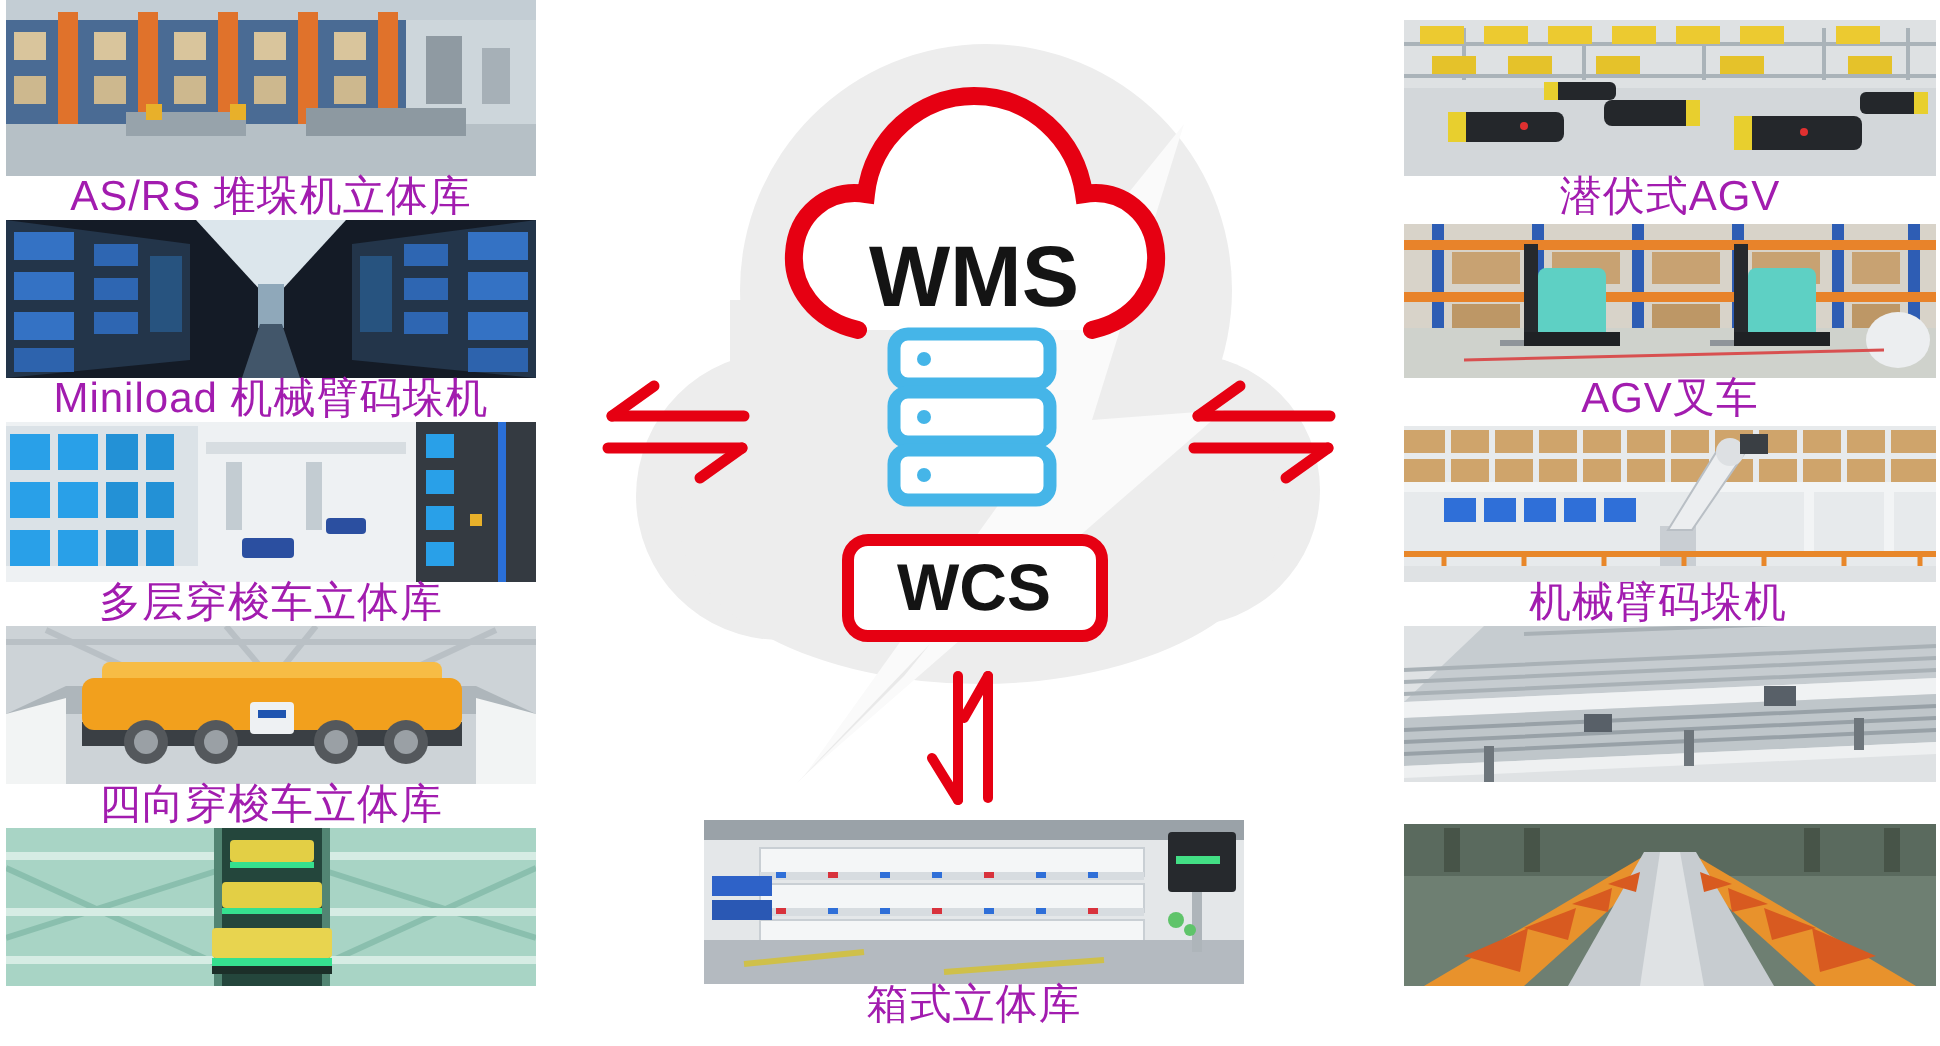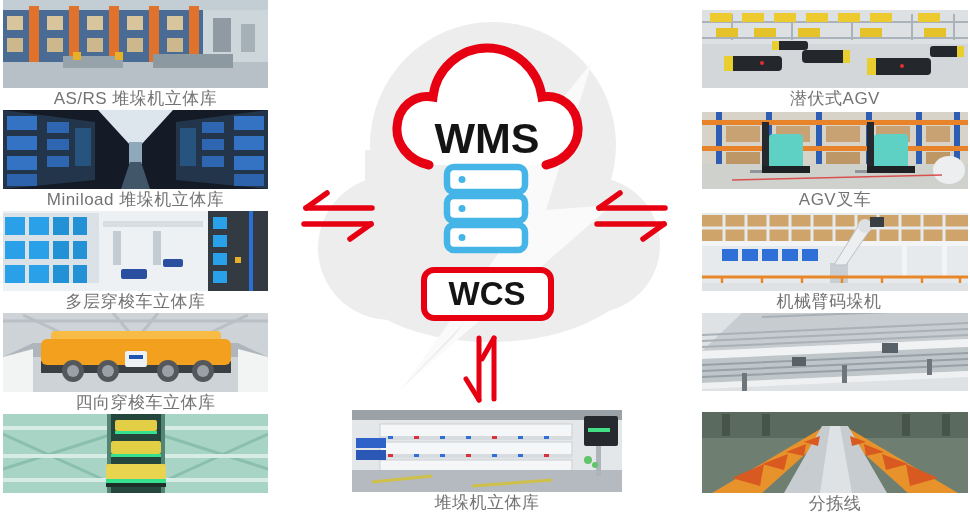--- a/index.html
+++ b/index.html
@@ -5,21 +5,21 @@
   html,body{margin:0;padding:0;background:#fff;}
   .stage{
     position:relative;width:970px;height:523px;margin:0 auto;
     background:#fff;overflow:hidden;
     font-family:"Liberation Sans","DejaVu Sans",sans-serif;
   }
   .tile{position:absolute;}
   .tile svg{display:block;width:100%;height:100%;}
   .caption{
     position:absolute;text-align:center;
-    font-size:17px;line-height:22px;color:#737373;
+    font-size:21px;line-height:22px;color:#a21caf;
     letter-spacing:0.5px;white-space:nowrap;
   }
   .overlay{position:absolute;left:0;top:0;width:970px;height:523px;pointer-events:none;}
   .wms-text{font:bold 43px "Liberation Sans","DejaVu Sans",sans-serif;fill:#141414;}
   .wcs-text{font:bold 33px "Liberation Sans","DejaVu Sans",sans-serif;fill:#141414;}
 </style>
 </head>
 <body>
 
 <div class="stage">
@@ -137,21 +137,21 @@
         <rect x="231" y="64" width="30" height="12" fill="#2d63ad"></rect>
       <rect x="199" y="12" width="22" height="11" fill="#2e66b2"></rect>
         <rect x="199" y="29" width="22" height="11" fill="#2e66b2"></rect>
       <rect x="199" y="46" width="22" height="11" fill="#2e66b2"></rect>
         <rect x="177" y="18" width="16" height="38" fill="#27537f"></rect>
       <polygon points="95,0 170,0 137,36 128,36" fill="#dce6ec"></polygon>
       <rect x="126" y="32" width="13" height="22" fill="#8fa8ba"></rect>
       <polygon points="118,79 147,79 138,52 127,52" fill="#42566a"></polygon>
     </svg>
   </div>
-  <div class="caption" style="left:3px;top:189px;width:265px">Miniload 堆垛机立体库</div>
+  <div class="caption" style="left:3px;top:189px;width:265px">Miniload 机械臂码垛机</div>
 
   <div class="tile" style="left:3px;top:211px;width:265px;height:80px">
     <svg viewBox="0 0 265 80" preserveAspectRatio="none">
       <rect width="265" height="80" fill="#eef1f3"></rect>
       <rect x="0" y="2" width="96" height="70" fill="#dbe2e7"></rect>
       <rect x="2" y="6" width="20" height="18" fill="#29a0e8"></rect>
         <rect x="26" y="6" width="20" height="18" fill="#29a0e8"></rect>
       <rect x="50" y="6" width="16" height="18" fill="#2391d6"></rect>
         <rect x="70" y="6" width="14" height="18" fill="#2391d6"></rect>
       <rect x="2" y="30" width="20" height="18" fill="#29a0e8"></rect>
@@ -193,21 +193,21 @@
       <circle cx="165" cy="58" r="11" fill="#54585c"></circle>
         <circle cx="165" cy="58" r="6" fill="#9aa0a5"></circle>
       <circle cx="200" cy="58" r="11" fill="#54585c"></circle>
         <circle cx="200" cy="58" r="6" fill="#9aa0a5"></circle>
       <rect x="122" y="38" width="22" height="16" rx="2" fill="#eef1f3"></rect>
       <rect x="126" y="42" width="14" height="4" fill="#1f55b0"></rect>
       <polygon points="0,44 30,36 30,79 0,79" fill="#f2f4f4"></polygon>
       <polygon points="265,44 235,36 235,79 265,79" fill="#f2f4f4"></polygon>
     </svg>
   </div>
-  <div class="caption" style="left:13px;top:392px;width:265px">四向穿梭车立体库</div>
+  <div class="caption" style="left:3px;top:392px;width:265px">四向穿梭车立体库</div>
 
   <div class="tile" style="left:3px;top:414px;width:265px;height:79px">
     <svg viewBox="0 0 265 79" preserveAspectRatio="none">
       <rect width="265" height="79" fill="#a8d4c5"></rect>
       <path d="M0 20 L110 70 M0 55 L110 20 M265 20 L155 70 M265 55 L155 20" stroke="#8abfae" stroke-width="3" fill="none"></path>
       <path d="M0 14 H265 M0 42 H110 M155 42 H265 M0 66 H110 M155 66 H265" stroke="#d6ece4" stroke-width="4" fill="none"></path>
       <rect x="108" y="0" width="50" height="79" fill="#24463c"></rect>
       <rect x="104" y="0" width="4" height="79" fill="#528573"></rect>
         <rect x="158" y="0" width="4" height="79" fill="#528573"></rect>
       <rect x="112" y="6" width="42" height="11" rx="2" fill="#e3cf45"></rect>
@@ -343,21 +343,20 @@
       <polygon points="30,66 62,52 58,74" fill="#d85a20"></polygon>
         <polygon points="60,52 86,42 82,58" fill="#d85a20"></polygon>
       <polygon points="84,40 104,32 102,44" fill="#d85a20"></polygon>
         <polygon points="102,30 118,24 116,34" fill="#d85a20"></polygon>
       <polygon points="236,66 204,52 208,74" fill="#d85a20"></polygon>
         <polygon points="206,52 180,42 184,58" fill="#d85a20"></polygon>
       <polygon points="182,40 162,32 164,44" fill="#d85a20"></polygon>
         <polygon points="164,30 148,24 150,34" fill="#d85a20"></polygon>
     </svg>
   </div>
-  <div class="caption" style="left:702px;top:493px;width:266px">分拣线</div>
 
   <div class="tile" style="left:352px;top:410px;width:270px;height:82px">
     <svg viewBox="0 0 270 82" preserveAspectRatio="none">
       <rect width="270" height="82" fill="#e4e7e9"></rect>
       <rect width="270" height="10" fill="#9aa2a8"></rect>
       <rect x="28" y="14" width="192" height="14" fill="#f4f6f7" stroke="#c9cfd4"></rect>
       <rect x="28" y="26" width="192" height="4" fill="#d7dce0"></rect>
       <rect x="28" y="32" width="192" height="14" fill="#f4f6f7" stroke="#c9cfd4"></rect>
       <rect x="28" y="44" width="192" height="4" fill="#d7dce0"></rect>
       <rect x="28" y="50" width="192" height="14" fill="#f4f6f7" stroke="#c9cfd4"></rect>
@@ -387,15 +386,15 @@
         <rect x="4" y="40" width="30" height="10" fill="#2a58b4"></rect>
       <rect y="60" width="270" height="22" fill="#b4bac0"></rect>
       <path d="M20 72 L80 66 M120 76 L200 70" stroke="#cfc04a" stroke-width="3" fill="none"></path>
       <rect x="232" y="6" width="34" height="30" rx="2" fill="#26292d"></rect>
       <rect x="236" y="18" width="22" height="4" fill="#43df85"></rect>
       <rect x="244" y="36" width="5" height="30" fill="#aeb5ba"></rect>
       <circle cx="236" cy="50" r="4" fill="#5fc46a"></circle>
         <circle cx="243" cy="55" r="3" fill="#5fc46a"></circle>
     </svg>
   </div>
-  <div class="caption" style="left:352px;top:492px;width:270px">堆垛机立体库</div>
+  <div class="caption" style="left:352px;top:492px;width:270px">箱式立体库</div>
 
 </div>
 
 </body></html>

